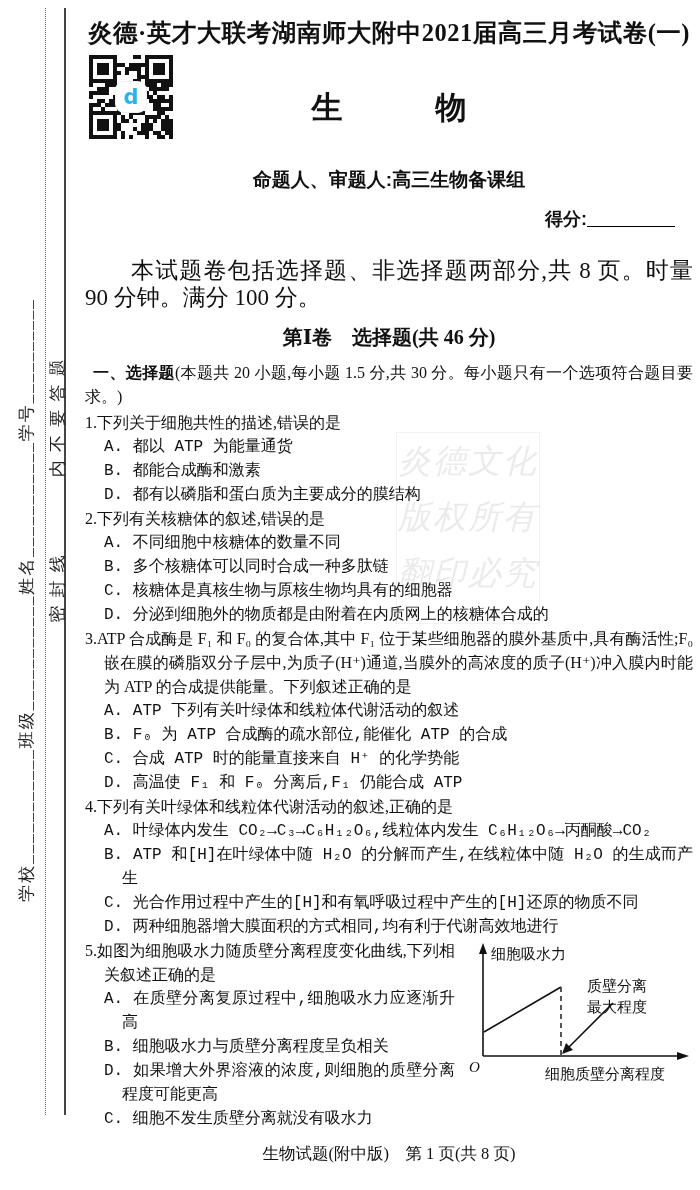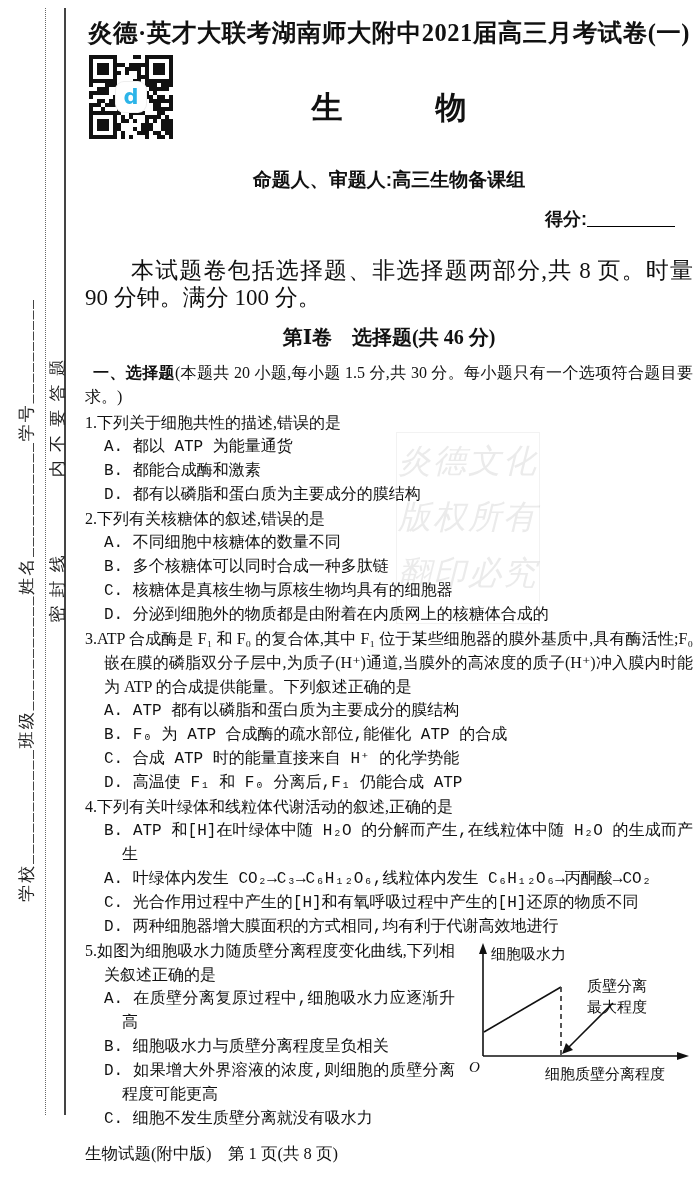--- a/index.html
+++ b/index.html
@@ -50,21 +50,21 @@
   .chart-box{float:right;width:232px;height:152px;margin:0 0 2px 6px;}
   .chart-box svg text{font-size:15px;font-family:"Liberation Serif","DejaVu Serif",serif;fill:#111;}
   .chart-box svg .axis,.chart-box svg .dataline{stroke:#111;stroke-width:1.6;fill:none;}
   .chart-box svg .dash{stroke:#444;stroke-width:1.8;stroke-dasharray:5 4;fill:none;}
   .chart-box svg .arrfill{fill:#111;}
   
   .watermark{position:absolute;left:396px;top:432px;width:142px;height:190px;z-index:0;
     border:1px solid #f2f2f2;text-align:center;font-size:33px;line-height:56px;
     color:rgba(60,60,60,0.10);font-style:italic;letter-spacing:2px;}
   
-  .footer{position:absolute;left:85px;width:608px;top:1143px;font-size:16.5px;}
+  .footer{position:absolute;left:85px;width:608px;top:1143px;text-align:center;font-size:16.5px;}
   .clearfix::after{content:'';display:block;clear:both;}
 </style>
 </head>
 <body>
 
 <div class="seal-line-dotted"></div>
 <div class="seal-line-solid"></div>
 <div class="v-anchor" style="left:26px;top:600px;">
   <div class="v-text v-fill">学校___________班级___________姓名___________学号__________</div>
 </div>
@@ -560,30 +560,30 @@
   <div class="question">
     <div class="q-stem"><span>2.</span><span>下列有关核糖体的叙述,错误的是</span></div>
     <div class="q-opt">A. 不同细胞中核糖体的数量不同</div>
     <div class="q-opt">B. 多个核糖体可以同时合成一种多肽链</div>
     <div class="q-opt">C. 核糖体是真核生物与原核生物均具有的细胞器</div>
     <div class="q-opt">D. 分泌到细胞外的物质都是由附着在内质网上的核糖体合成的</div>
   </div>
 
   <div class="question">
     <div class="q-stem"><span>3.</span><span>ATP 合成酶是 F₁ 和 F₀ 的复合体,其中 F₁ 位于某些细胞器的膜外基质中,具有酶活性;F₀ 嵌在膜的磷脂双分子层中,为质子(H⁺)通道,当膜外的高浓度的质子(H⁺)冲入膜内时能为 ATP 的合成提供能量。下列叙述正确的是</span></div>
-    <div class="q-opt">A. ATP 都有以磷脂和蛋白质为主要成分的膜结构</div>
+    <div class="q-opt">A. ATP 下列有关叶绿体和线粒体代谢活动的叙述</div>
     <div class="q-opt">B. F₀ 为 ATP 合成酶的疏水部位,能催化 ATP 的合成</div>
     <div class="q-opt">C. 合成 ATP 时的能量直接来自 H⁺ 的化学势能</div>
     <div class="q-opt">D. 高温使 F₁ 和 F₀ 分离后,F₁ 仍能合成 ATP</div>
   </div>
 
   <div class="question">
     <div class="q-stem"><span>4.</span><span>下列有关叶绿体和线粒体代谢活动的叙述,正确的是</span></div>
+    <div class="q-opt">A. 叶绿体内发生 CO₂→C₃→C₆H₁₂O₆,线粒体内发生 C₆H₁₂O₆→丙酮酸→CO₂</div>
     <div class="q-opt">B. ATP 和[H]在叶绿体中随 H₂O 的分解而产生,在线粒体中随 H₂O 的生成而产生</div>
-    <div class="q-opt">A. 叶绿体内发生 CO₂→C₃→C₆H₁₂O₆,线粒体内发生 C₆H₁₂O₆→丙酮酸→CO₂</div>
     <div class="q-opt">C. 光合作用过程中产生的[H]和有氧呼吸过程中产生的[H]还原的物质不同</div>
     <div class="q-opt">D. 两种细胞器增大膜面积的方式相同,均有利于代谢高效地进行</div>
   </div>
 
   <div class="question clearfix">
     <div class="chart-box">
       <svg width="232" height="152" viewBox="0 0 232 152">
 
         <line class="axis" x1="22" y1="117" x2="22" y2="12"></line>
         <polygon class="arrfill" points="22,4 18,15 26,15"></polygon>

